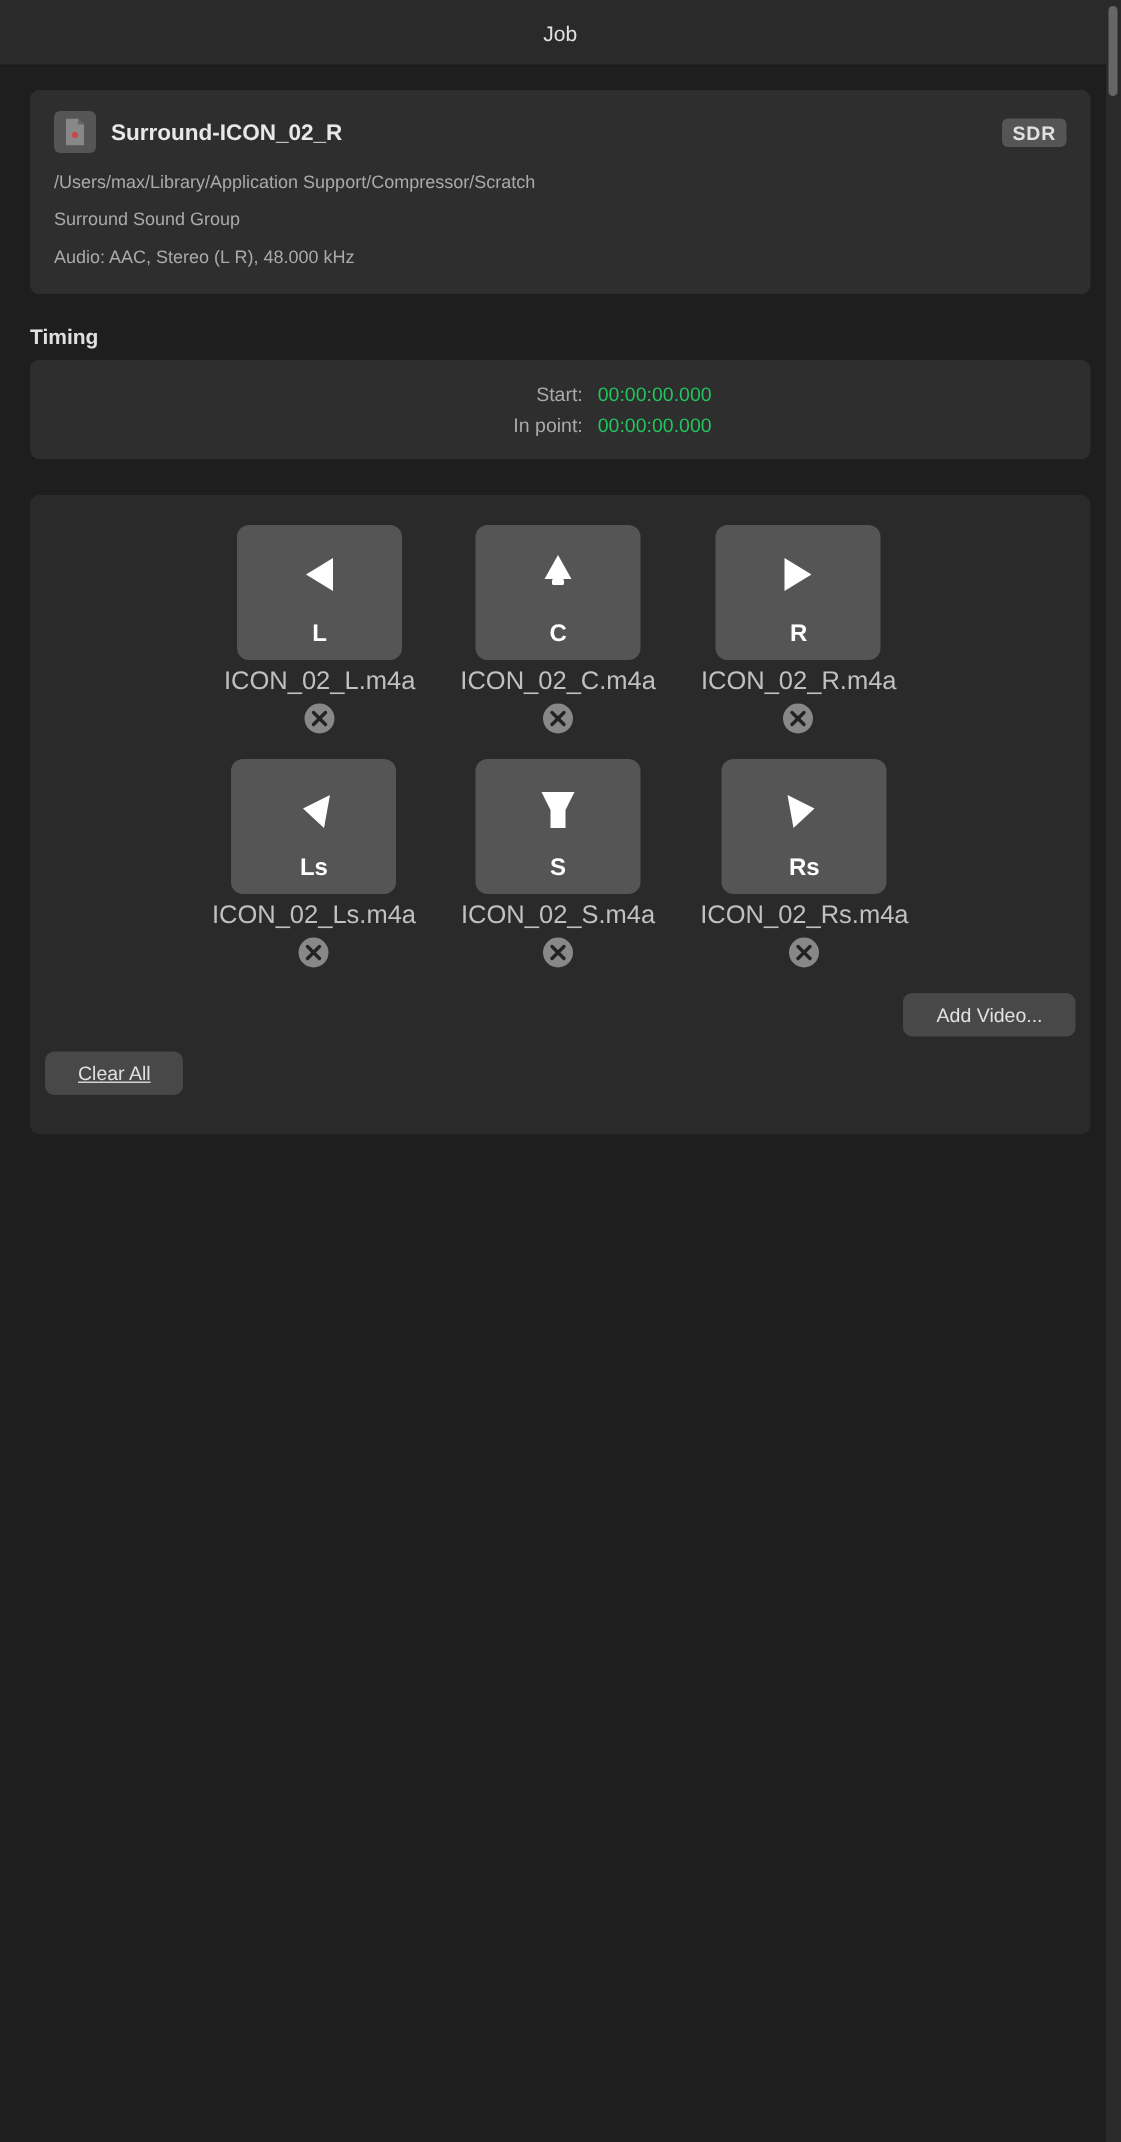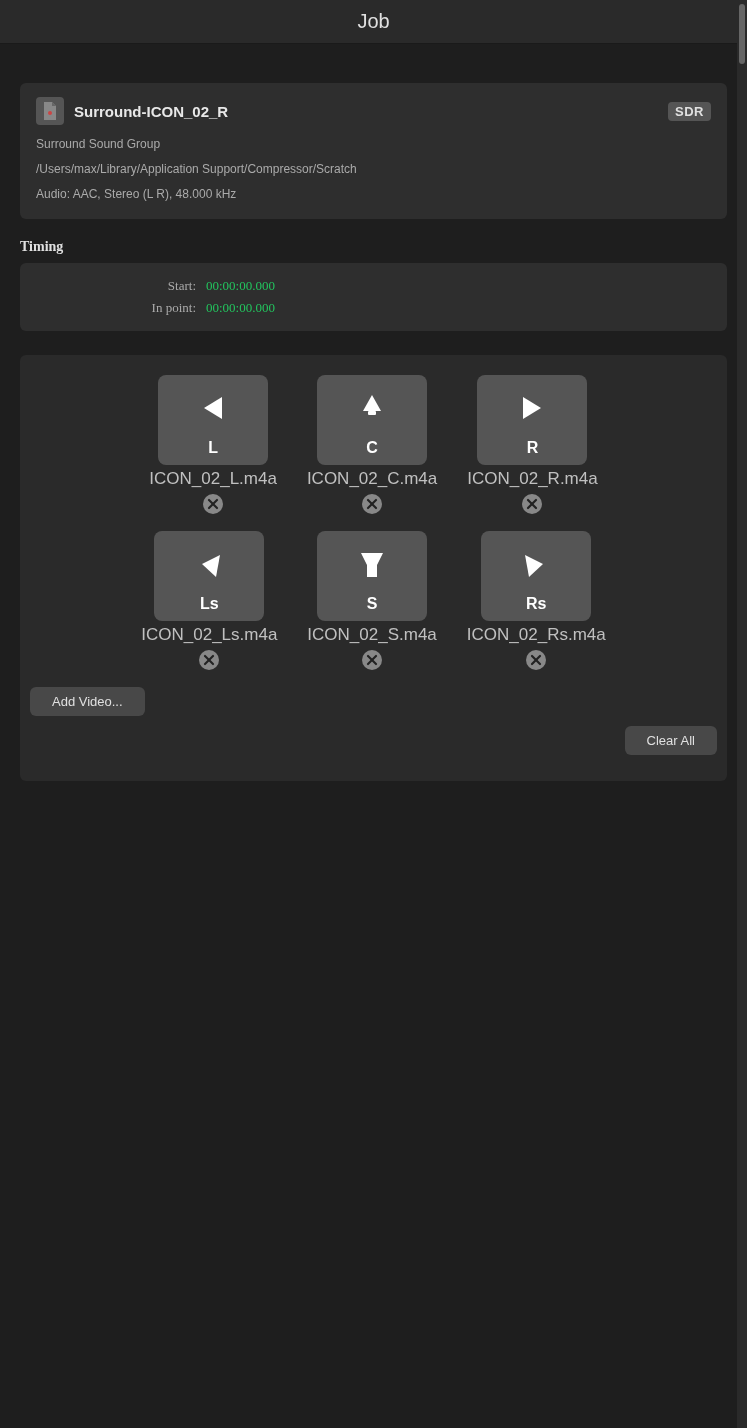--- a/index.html
+++ b/index.html
@@ -19,40 +19,39 @@
       background: #2a2a2a;
       height: 44px;
       display: flex;
       align-items: center;
       justify-content: center;
       border-bottom: 1px solid #1a1a1a;
       flex-shrink: 0;
     }
     .title-bar-text {
       color: #e0e0e0;
-      font-size: 20px;
+      font-size: 14px;
       font-weight: 500;
     }
 
     .main-content {
       padding: 16px 20px;
       flex: 1;
       position: relative;
     }
 
     
     .job-card {
       background: #2e2e2e;
       border-radius: 6px;
       padding: 14px 16px;
       margin-bottom: 20px;
       display: flex;
       flex-direction: column;
       gap: 6px;
-      margin-top: 23px;
     }
 
     .job-card-header {
       display: flex;
       align-items: center;
       justify-content: space-between;
       margin-bottom: 4px;
     }
 
     .job-card-title-row {
@@ -107,21 +106,21 @@
     
     .timing-box {
       background: #2e2e2e;
       border-radius: 6px;
       padding: 12px 16px;
       margin-bottom: 24px;
     }
 
     .timing-row {
       display: flex;
-      justify-content: flex-start;
+      justify-content: center;
       gap: 0;
       font-size: 13px;
       color: #ccc;
       padding: 3px 0;
     }
 
     .timing-label {
       text-align: right;
       color: #aaa;
       min-width: 160px;
@@ -198,41 +197,42 @@
       height: 22px;
       display: flex;
       align-items: center;
       justify-content: center;
       cursor: pointer;
     }
 
     
     .button-row {
       display: flex;
-      justify-content: flex-start;
+      justify-content: flex-end;
       margin-top: 8px;
       margin-bottom: 10px;
     }
 
     .btn-secondary {
       background: #484848;
       color: #e0e0e0;
       border: none;
       border-radius: 6px;
       padding: 7px 22px;
       font-size: 13px;
       cursor: pointer;
       font-family: inherit;
     }
 
     .clear-all-row {
       display: flex;
-      justify-content: flex-end;
+      justify-content: flex-start;
       margin-top: 4px;
       margin-bottom: 10px;
+      text-decoration: underline;
     }
 
     
     .right-scrollbar {
       position: fixed;
       right: 0;
       top: 0;
       width: 10px;
       height: 100%;
       background: #2a2a2a;
@@ -240,21 +240,20 @@
     }
     .right-scrollbar-thumb {
       width: 6px;
       height: 60px;
       background: #666;
       border-radius: 3px;
       margin: 4px auto;
     }
 
     .section-wrapper {
-      font-family: Liberation Serif, serif;
     }
   </style>
 </head>
 <body>
 
 <div class="title-bar">
   <span class="title-bar-text">Job</span>
 </div>
 
 <div class="right-scrollbar">
@@ -270,22 +269,22 @@
           <svg width="16" height="18" viewBox="0 0 16 18" fill="white" xmlns="http://www.w3.org/2000/svg">
             <path d="M2 0h8l4 4v14H2V0z" fill="#888"></path>
             <path d="M10 0l4 4h-4V0z" fill="#666"></path>
             <circle cx="8" cy="11" r="2" fill="#c44"></circle>
           </svg>
         </div>
         <span class="job-title">Surround-ICON_02_R</span>
       </div>
       <span class="sdr-badge">SDR</span>
     </div>
+    <div class="job-detail">/Users/max/Library/Application Support/Compressor/Scratch</div>
     <div class="job-detail">Surround Sound Group</div>
-    <div class="job-detail">/Users/max/Library/Application Support/Compressor/Scratch</div>
     <div class="job-detail">Audio: AAC, Stereo (L R), 48.000 kHz</div>
   </div>
 
   <div class="section-wrapper">
     <div class="section-label">Timing</div>
     <div class="timing-box">
       <div class="timing-row">
         <span class="timing-label">Start:</span>
         <span class="timing-value">00:00:00.000</span>
       </div>

